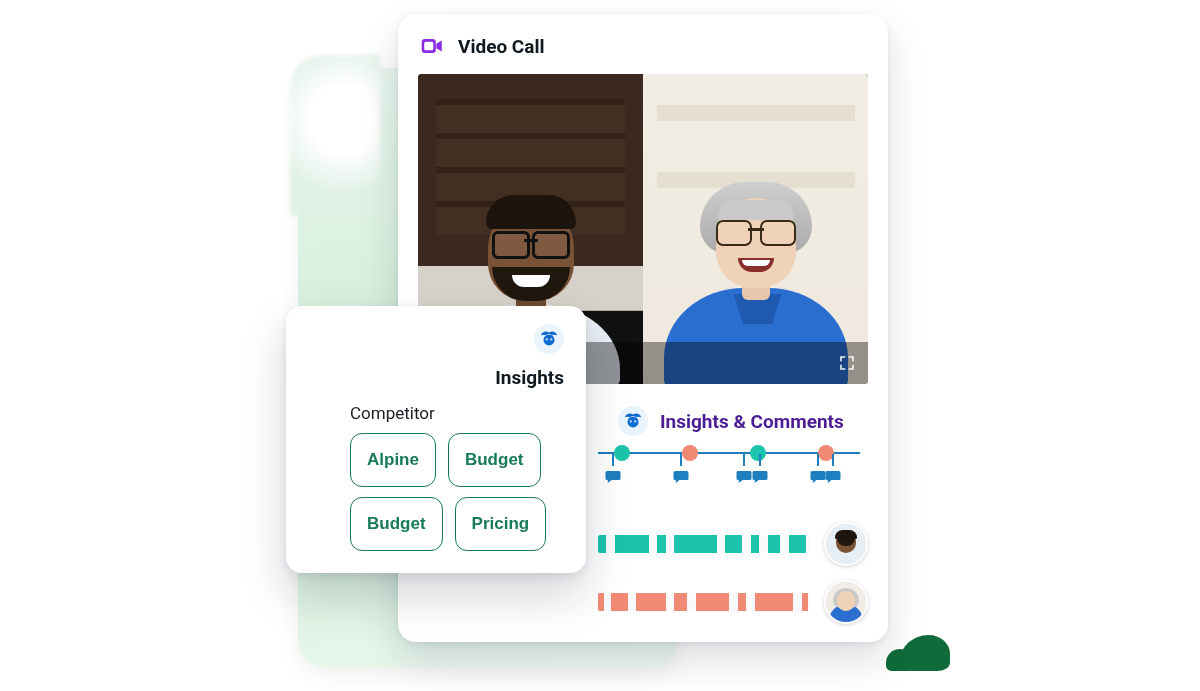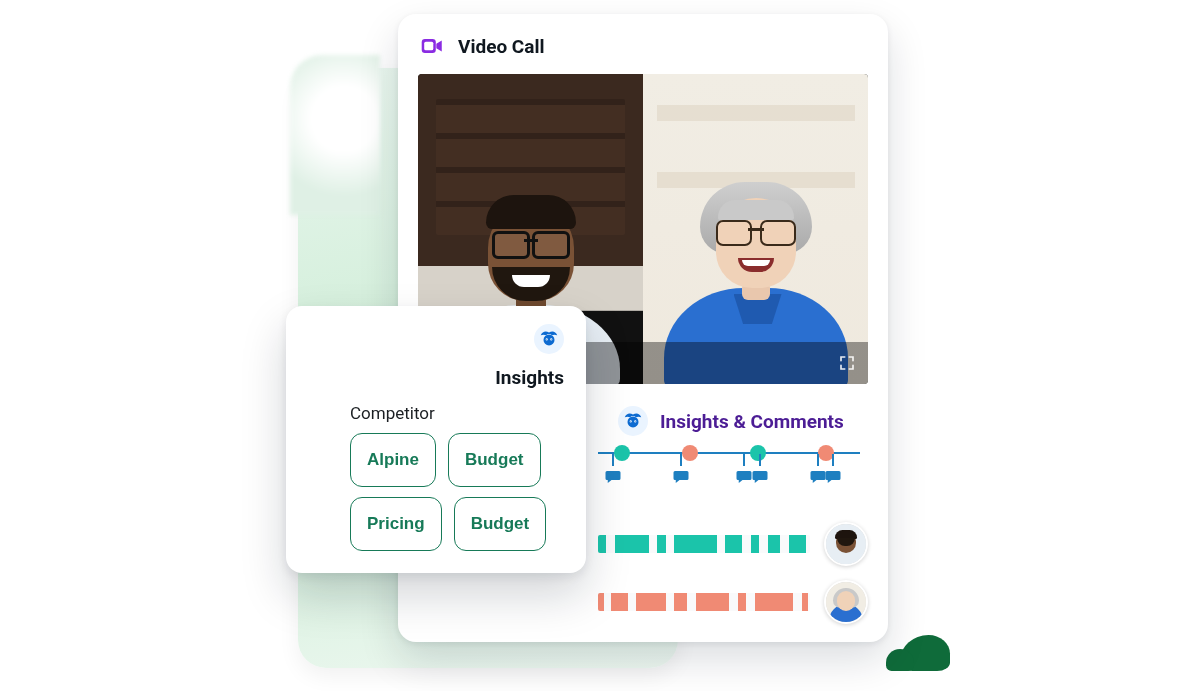--- a/index.html
+++ b/index.html
@@ -494,18 +494,18 @@
       <div class="in-title">Insights</div>
     </div>
 
     <div class="in-section-label">Competitor</div>
     <div class="chip-row">
       <button class="chip">Alpine</button>
       <button class="chip">Budget</button>
     </div>
 
     <div class="chip-row">
+      <button class="chip">Budget</button>
       <button class="chip">Pricing</button>
-      <button class="chip">Budget</button>
     </div>
   </div>
 
 </div>
 
 </body></html>

